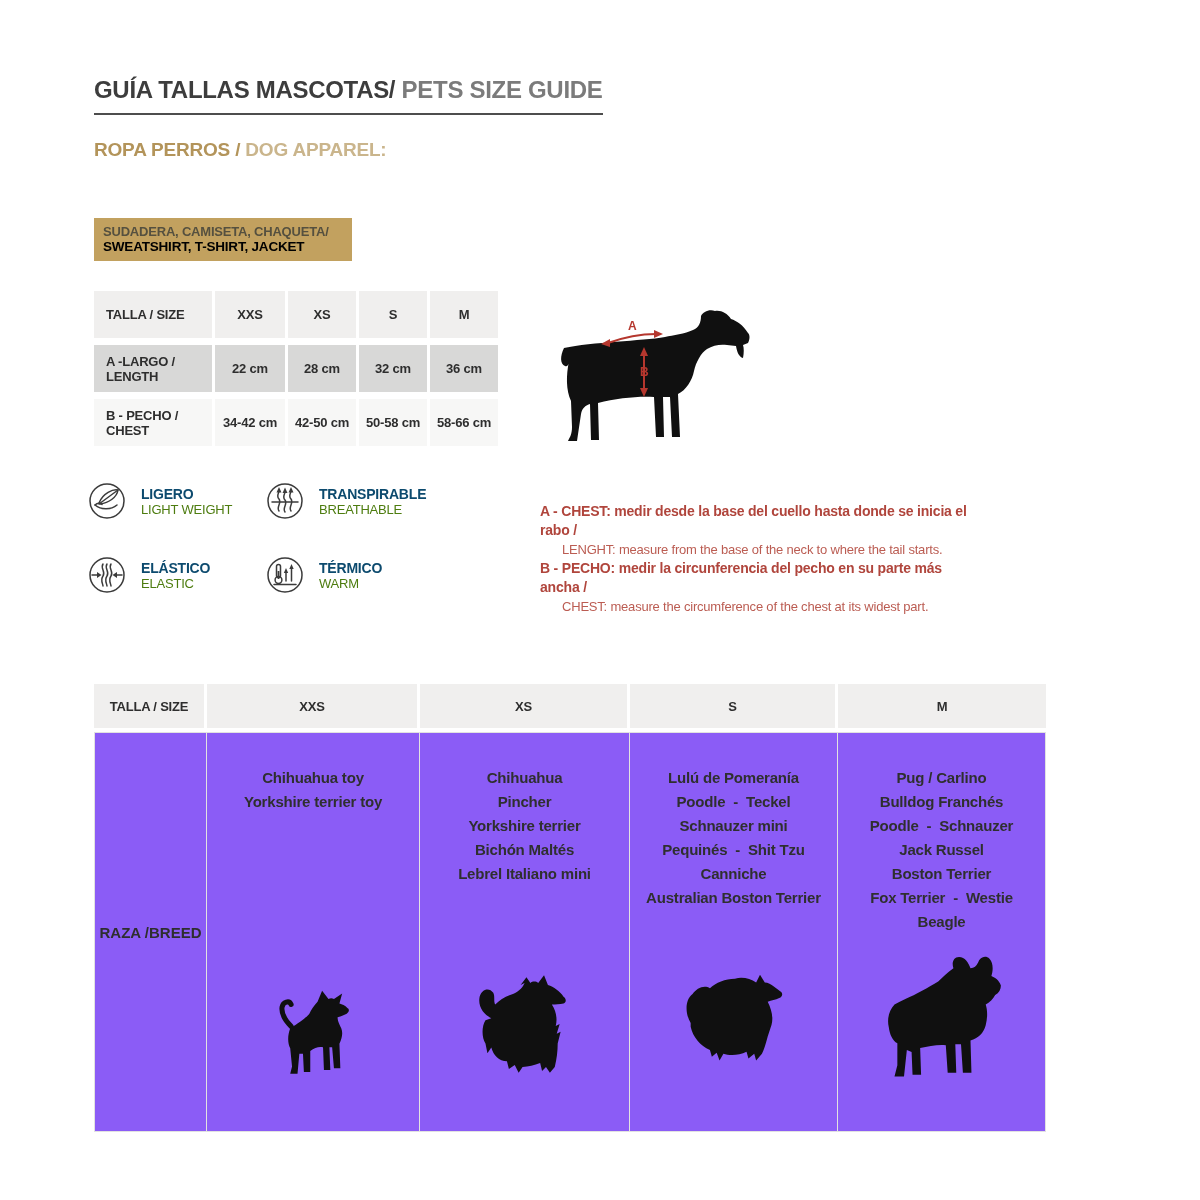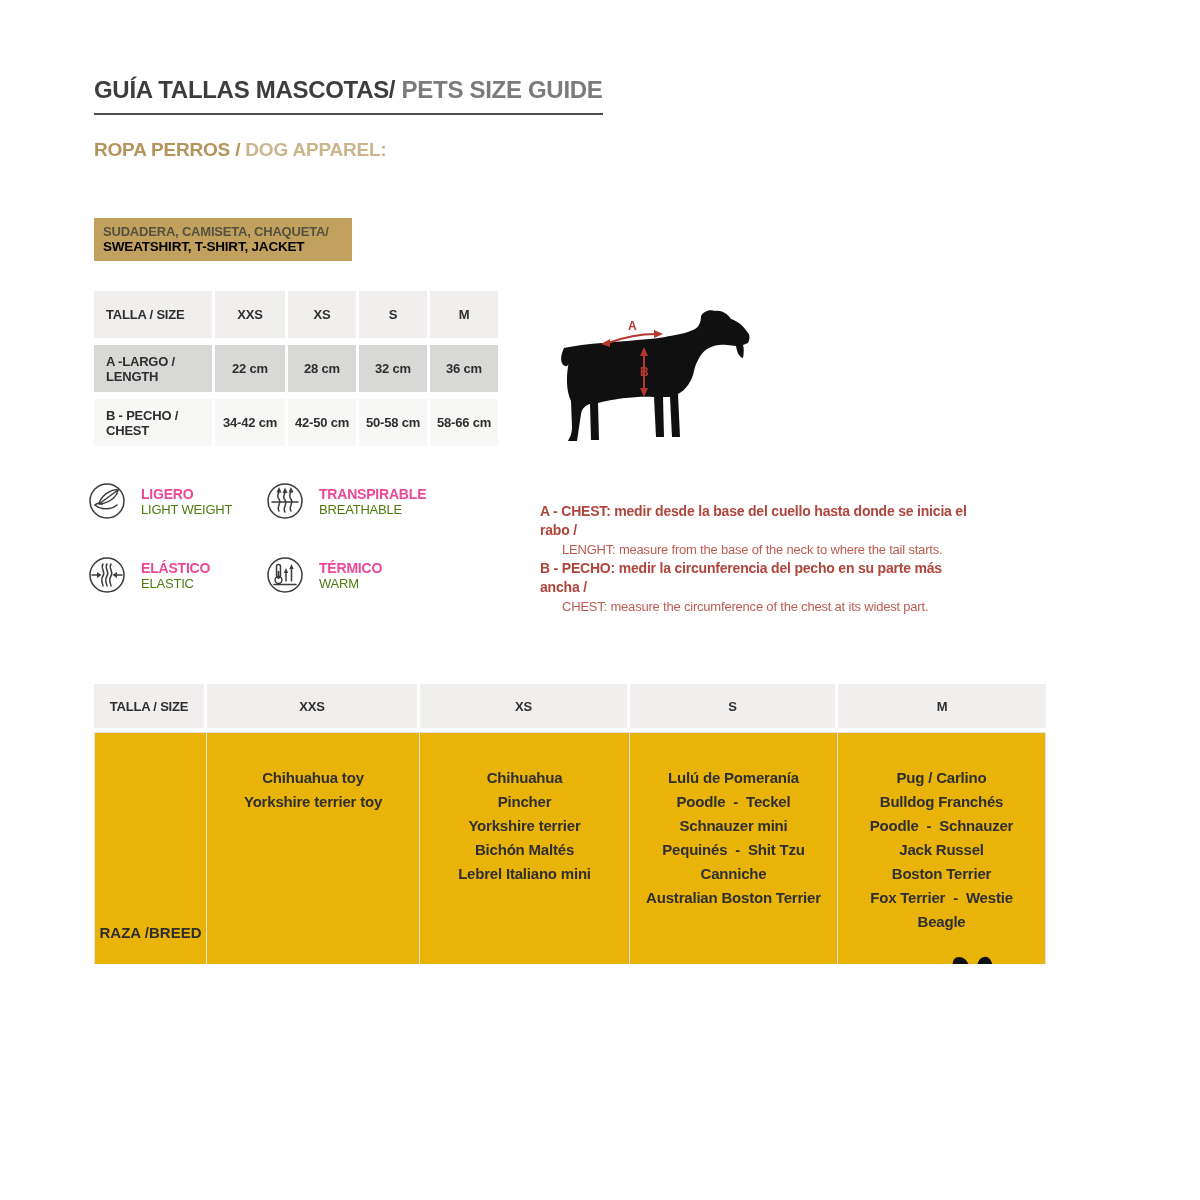--- a/index.html
+++ b/index.html
@@ -1,17 +1,17 @@
 <!DOCTYPE html>
 <html><head>
 <meta charset="utf-8">
 <style>
   html,body{margin:0;padding:0;background:#ffffff;}
   body{font-family:"Liberation Sans", sans-serif; -webkit-font-smoothing:antialiased;}
-  .page{position:relative;width:1200px;height:964px;background:#fff;overflow:hidden;}
+  .page{position:relative;width:1200px;height:1200px;background:#fff;overflow:hidden;}
 
   
   .title{position:absolute;left:94px;top:76px;margin:0;font-size:24px;font-weight:bold;
          letter-spacing:-0.3px;color:#3d3d3d;padding-bottom:9px;border-bottom:2px solid #4d4d4d;}
   .title .en{color:#7b7b7b;font-weight:bold;}
   .subtitle{position:absolute;left:94px;top:139px;font-size:19px;font-weight:bold;color:#b3945a;letter-spacing:-0.2px;}
   .subtitle .en{color:#cab58c;}
 
   
   .badge{position:absolute;left:94px;top:218px;width:240px;background:#c2a15f;padding:6px 9px 7px 9px;}
@@ -28,36 +28,36 @@
   .st-a .stcell{background:#d8d8d7;}
   .st-b .stcell{background:#f7f7f6;}
 
   
   .diagram{position:absolute;left:552px;top:306px;}
 
   
   .feature{position:absolute;display:flex;align-items:center;gap:14px;}
   .f1{left:87px;top:481px;} .f2{left:265px;top:481px;}
   .f3{left:87px;top:555px;} .f4{left:265px;top:555px;}
-  .feature .txt .es{font-size:14px;font-weight:bold;color:#ec4899;letter-spacing:-0.2px;}
+  .feature .txt .es{font-size:14px;font-weight:bold;color:#0c4a6e;letter-spacing:-0.2px;}
   .feature .txt .en{font-size:13px;color:#4d7c0f;letter-spacing:-0.2px;}
 
   
   .notes{position:absolute;left:540px;top:502px;width:440px;color:#b0453c;}
   .notes .bold-line{font-size:14px;font-weight:bold;line-height:19px;letter-spacing:-0.2px;}
   .notes .en-line{font-size:13px;line-height:19px;padding-left:22px;color:#bb5c52;letter-spacing:-0.2px;}
 
   
   .breed-table{position:absolute;left:94px;top:684px;width:952px;}
   .bt-head{display:grid;grid-template-columns:113px 213px 210px 208px 208px;}
   .bt-head>div{height:44px;background:#f0efee;margin-right:3px;display:flex;align-items:center;justify-content:center;
                font-size:13px;font-weight:bold;color:#2e2e2e;letter-spacing:-0.2px;}
   .bt-head>div:last-child{margin-right:0;}
   .bt-body{display:grid;grid-template-columns:113px 213px 210px 208px 208px;margin-top:4px;}
-  .bt-cell{position:relative;height:398px;border:1px solid #e2e2e1;border-left:none;background:#eab308;}
+  .bt-cell{position:relative;height:398px;border:1px solid #e2e2e1;border-left:none;background:#8b5cf6;}
   .bt-cell:first-child{border-left:1px solid #e2e2e1;}
   .raza{display:flex;flex-direction:row;align-items:center;justify-content:center;
         font-size:15px;font-weight:bold;color:#2e2e2e;line-height:23px;}
   .breeds{padding-top:33px;text-align:center;font-size:15px;font-weight:bold;color:#2f2f2f;line-height:24px;letter-spacing:-0.2px;}
   .breeds div{white-space:pre-wrap;}
   .dogsvg{position:absolute;left:50%;transform:translateX(-50%);}
   .dog-xxs{bottom:48px;} .dog-xs{bottom:50px;} .dog-s{bottom:58px;} .dog-m{bottom:42px;}
 
   svg .ink{stroke:#3b3b3b;stroke-width:1.5;fill:none;stroke-linecap:round;stroke-linejoin:round;}
   svg .inkfill{fill:#3b3b3b;stroke:none;}

